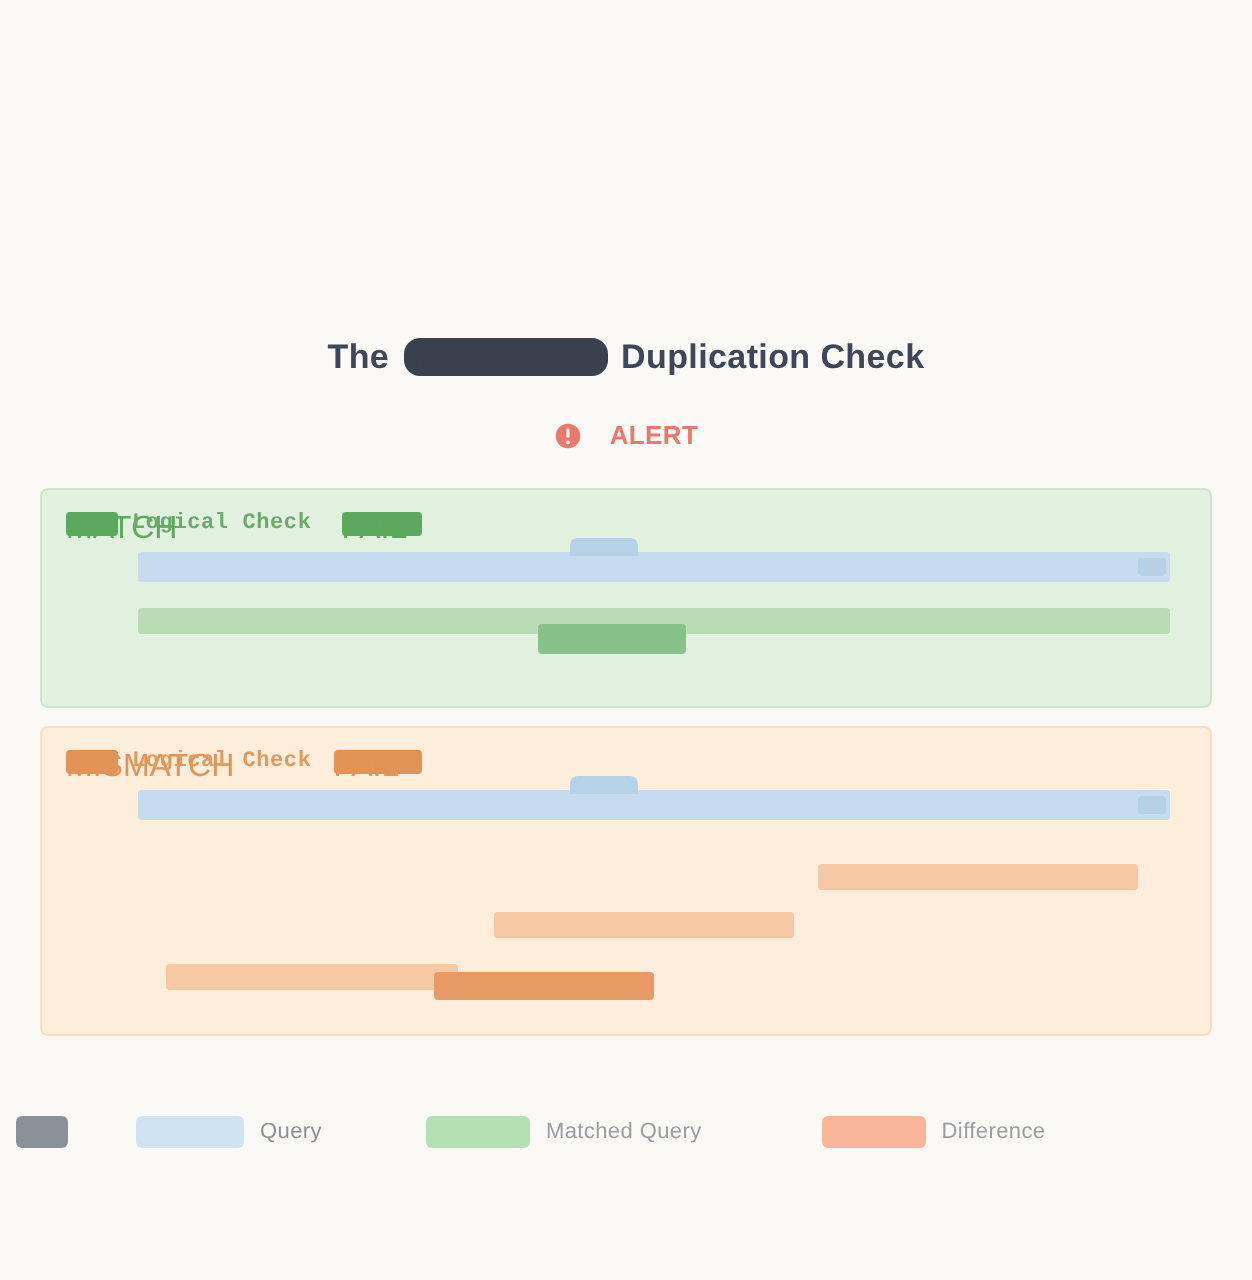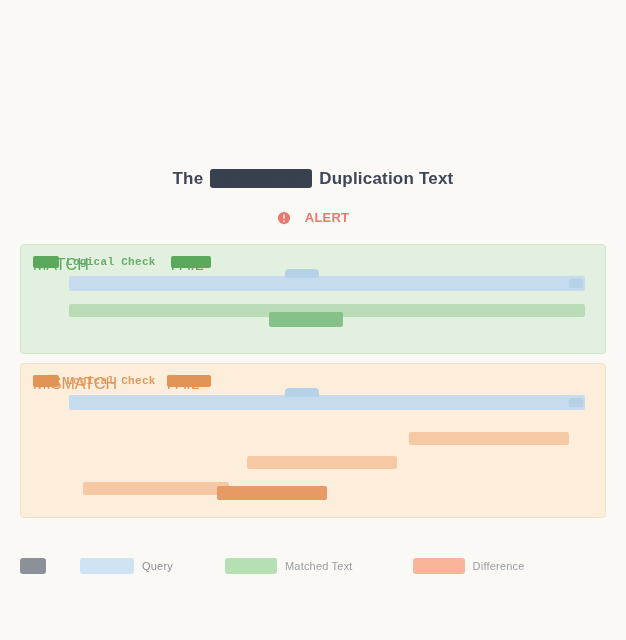--- a/index.html
+++ b/index.html
@@ -37,21 +37,21 @@
     line-height: 1.3;
     white-space: nowrap;
   }
   .title-seg {
     color: #3d4757;
     margin-top: 32px;
   }
   .title-mark {
     background: #39404e;
     color: #39404e;
-    border-radius: 3px;
+    border-radius: 8px;
     padding: 0 3px;
     margin: 0 2px;
   }
 
   
   .subtitle-row {
     margin-top: 20px;
     display: flex;
     align-items: center;
     justify-content: center;
@@ -177,21 +177,21 @@
     position: absolute;
     height: 14px;
     background: #e79a63;
     color: #e79a63;
     border-radius: 2px;
   }
 
   
   .legend {
     position: absolute;
-    left: 20px;
+    left: 8px;
     right: 20px;
     top: 552px;
     display: flex;
     align-items: center;
     height: 28px;
     text-align: center;
   }
   .legend-item {
     display: flex;
     align-items: center;
@@ -215,21 +215,21 @@
 </style>
 </head>
 <body>
 
 <div class="page">
 
   <div class="title-block">
     <div class="doc-title">
       <span class="title-seg">The</span>
       <span class="title-mark">REDACTED</span>
-      <span class="title-seg">Duplication Text</span>
+      <span class="title-seg">Duplication Check</span>
     </div>
   </div>
 
   <div class="subtitle-row">
     <svg class="alert-icon" viewBox="0 0 16 16">
       <circle cx="8" cy="8" r="7" fill="#e8796c"></circle>
       <rect x="7.1" y="3.6" width="1.8" height="5.4" rx="0.9" fill="#fdf4f2"></rect>
       <circle cx="8" cy="11.6" r="1.05" fill="#fdf4f2"></circle>
     </svg>
     <span class="subtitle-text">ALERT</span>
@@ -273,21 +273,21 @@
   <div class="legend">
     <div class="legend-item" style="margin-right:34px">
       <span class="swatch" style="width:26px;background:#8a9199"></span>
     </div>
     <div class="legend-item" style="margin-right:52px">
       <span class="swatch" style="width:54px;background:#cfe3f3"></span>
       <span class="legend-label">Query</span>
     </div>
     <div class="legend-item" style="margin-right:60px">
       <span class="swatch" style="width:52px;background:#b5e0b4"></span>
-      <span class="legend-label dim">Matched Text</span>
+      <span class="legend-label dim">Matched Query</span>
     </div>
     <div class="legend-item">
       <span class="swatch" style="width:52px;background:#f9b59a"></span>
       <span class="legend-label dim">Difference</span>
     </div>
   </div>
 
 </div>
 
 </body></html>

